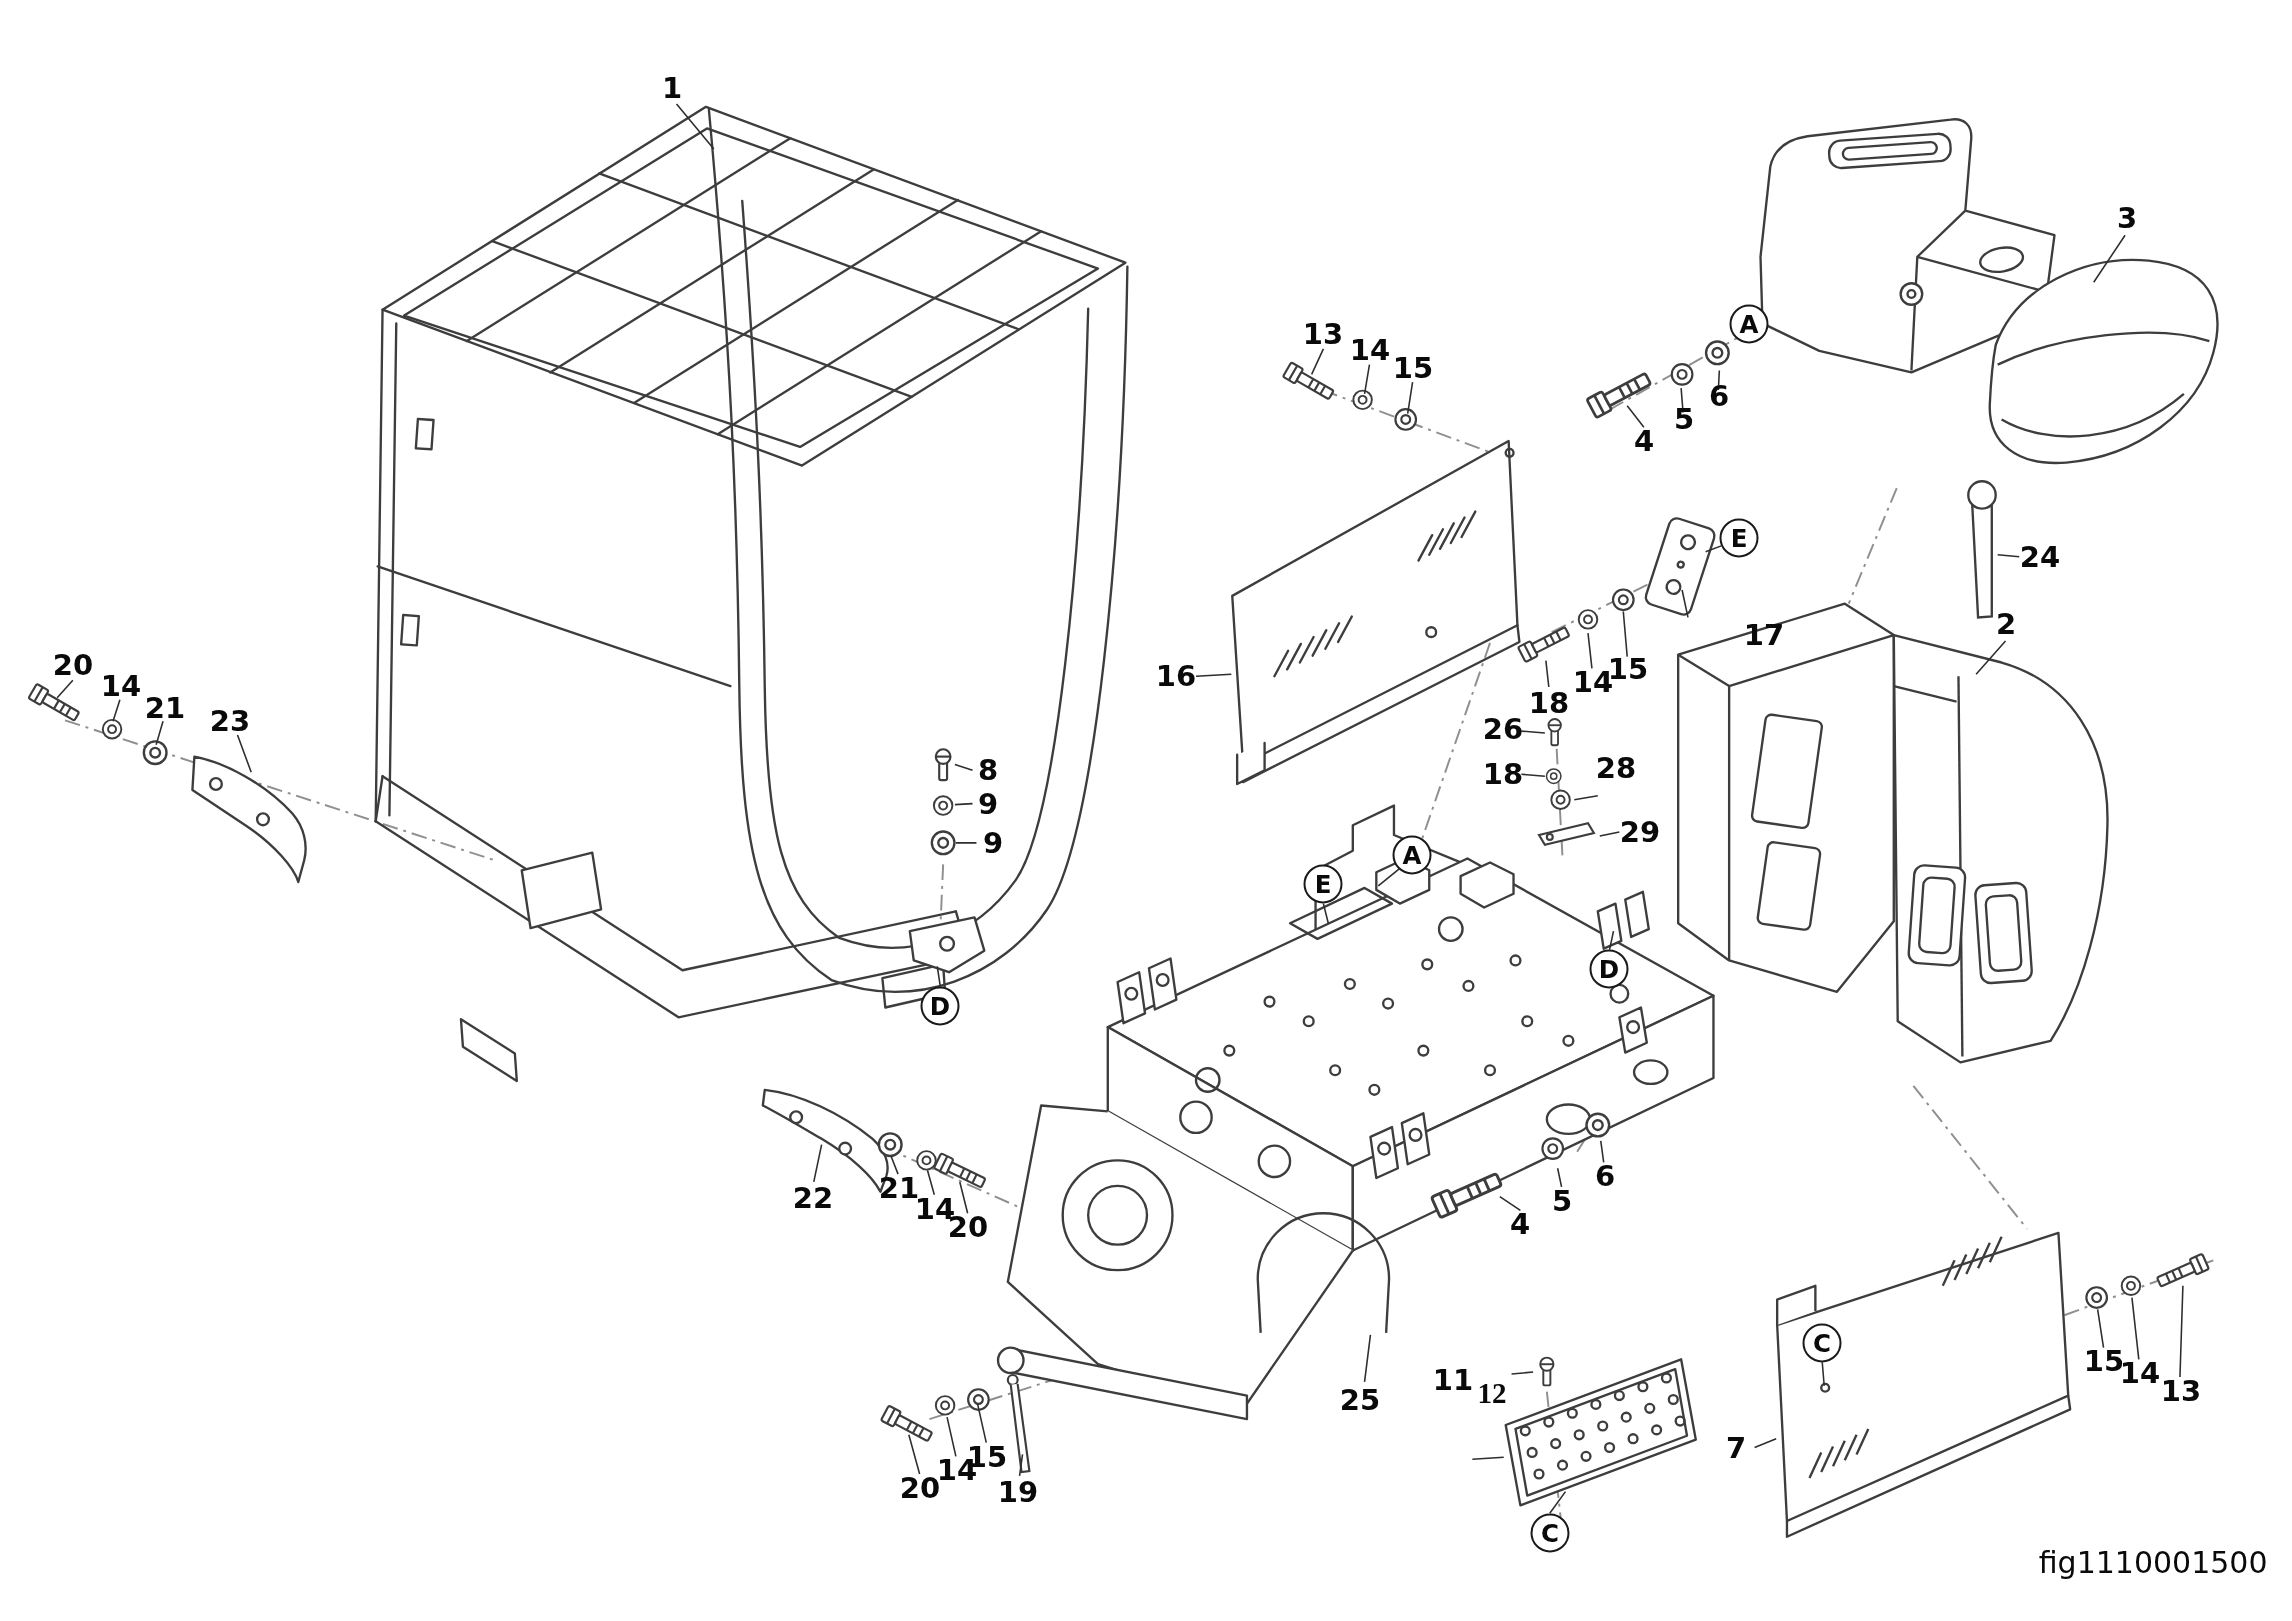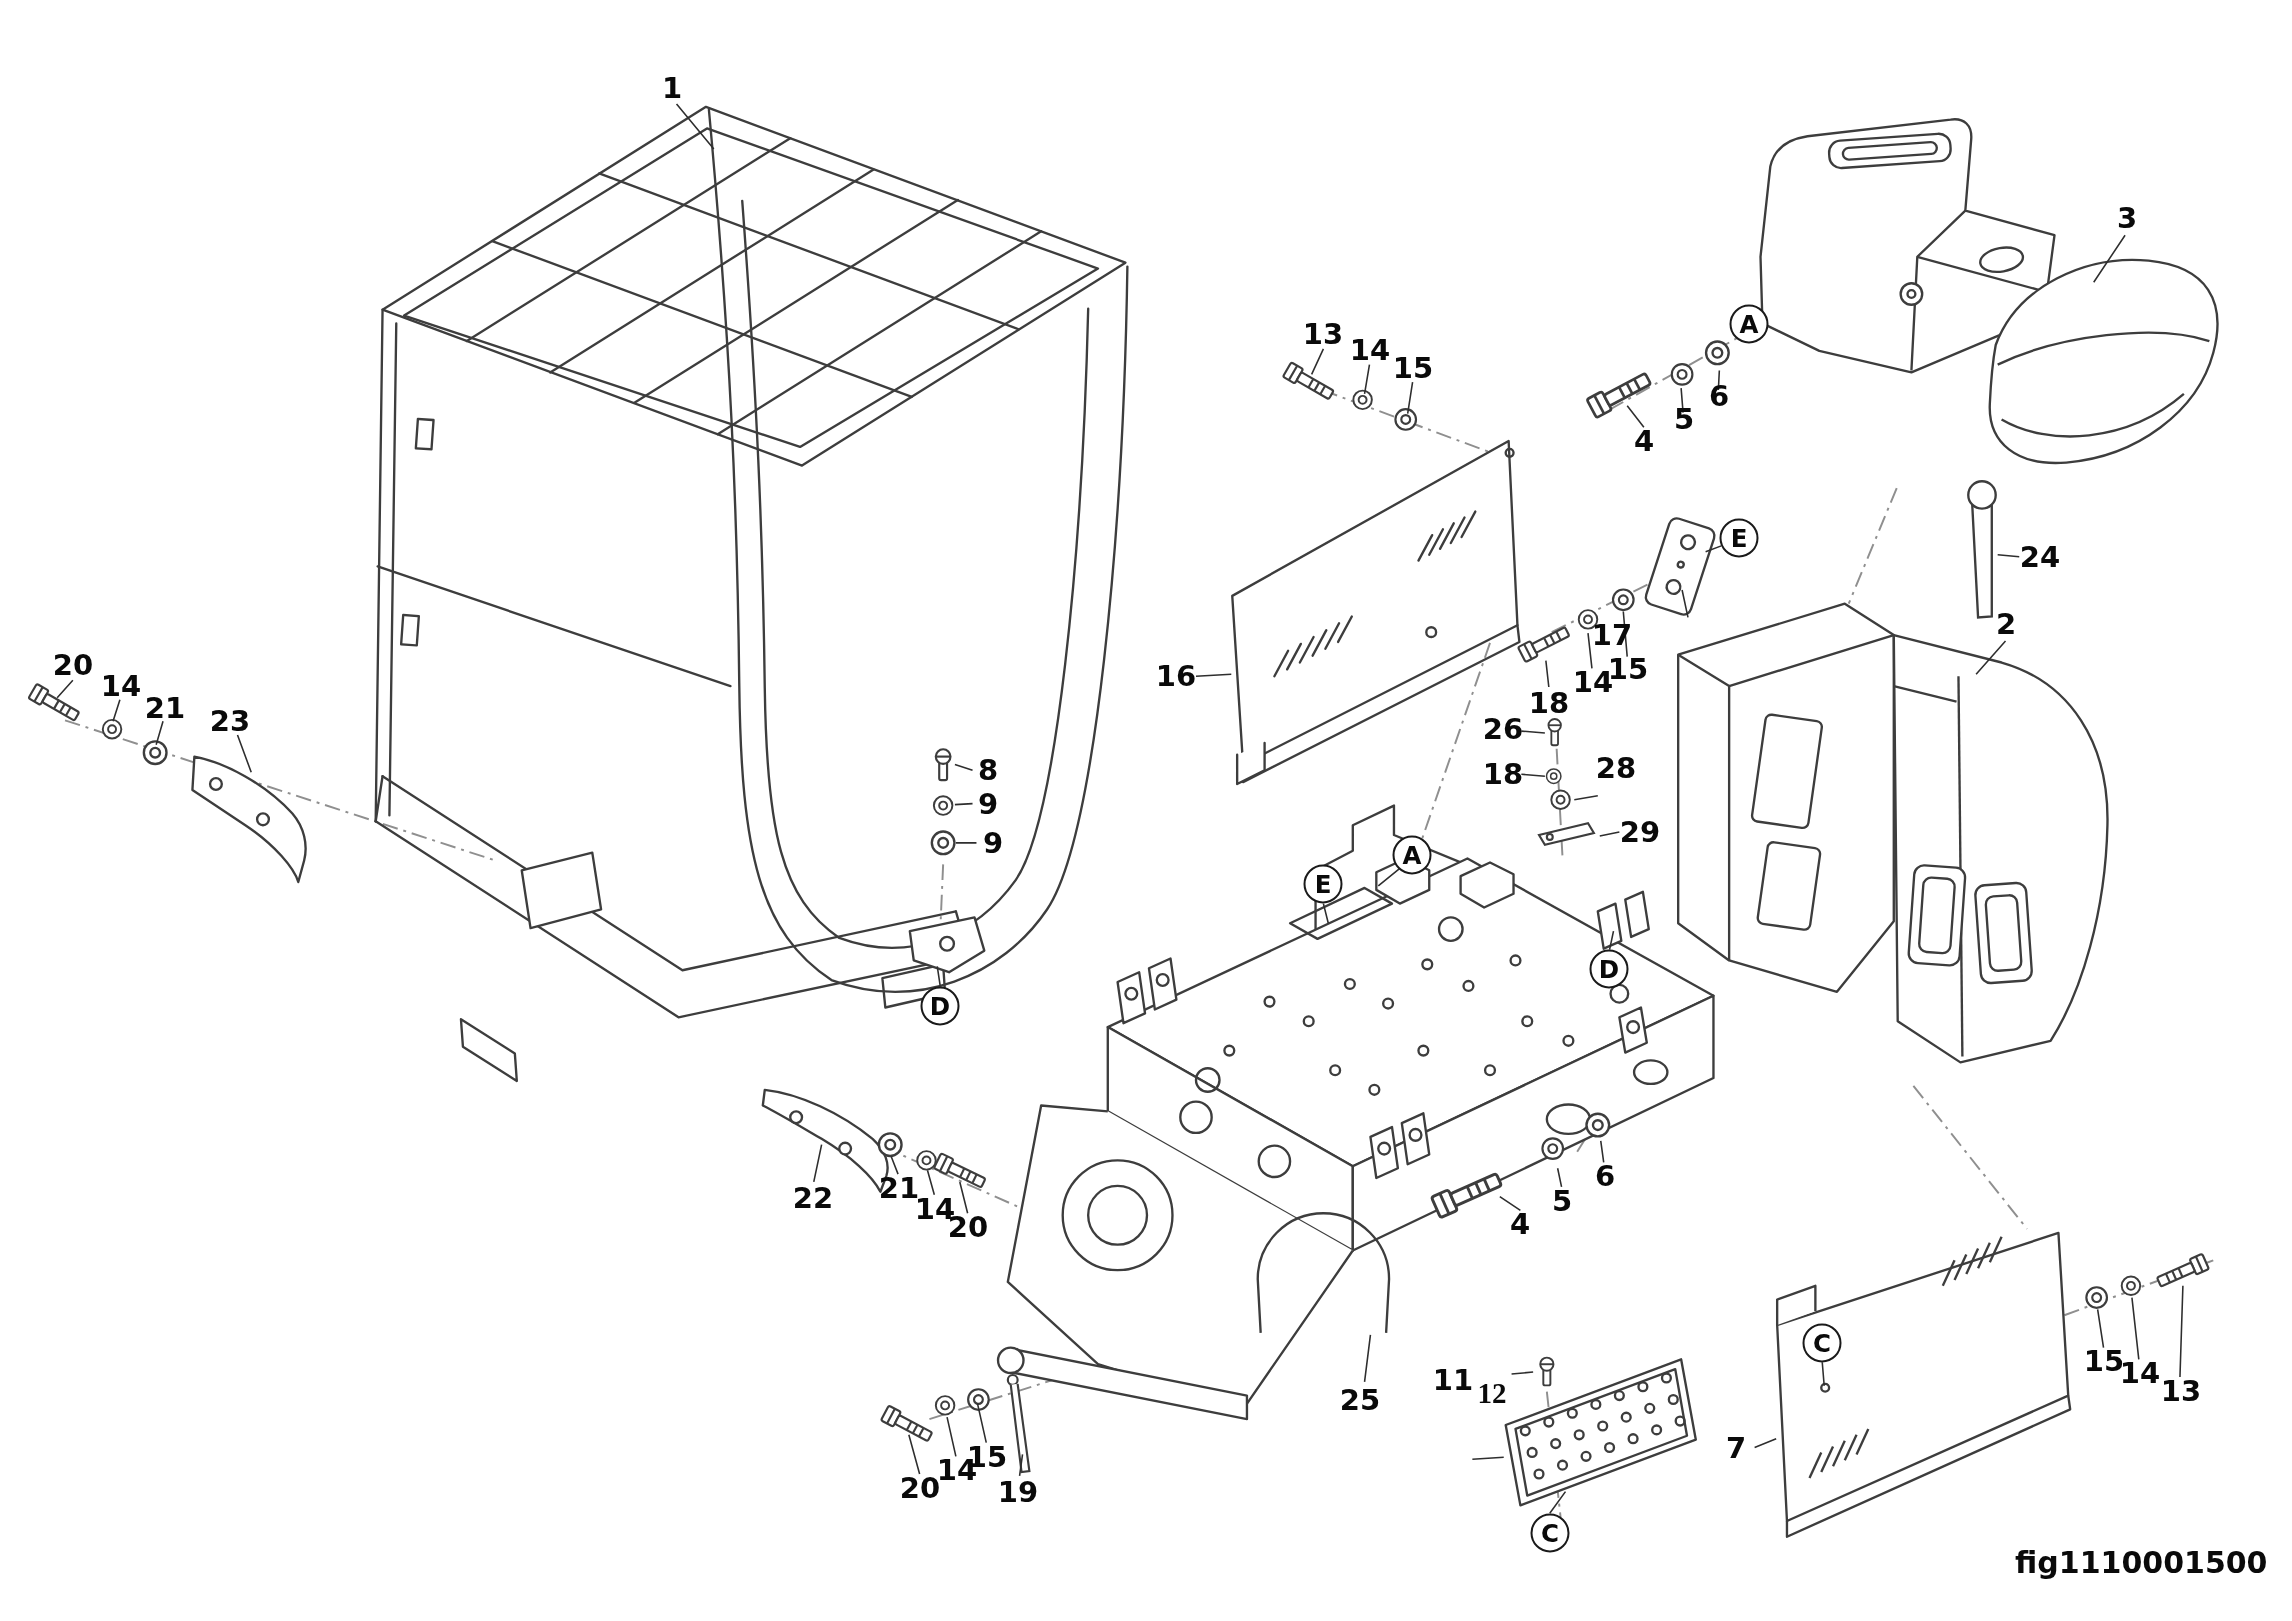--- a/index.html
+++ b/index.html
@@ -6,21 +6,21 @@
   .stage{position:relative;width:2293px;height:1621px;background:#ffffff;overflow:hidden;
          font-family:"DejaVu Sans","Liberation Sans",sans-serif;}
   .stage svg{position:absolute;left:0;top:0;}
   .labels{position:absolute;left:0;top:0;width:100%;height:100%;}
   .part-label{position:absolute;transform:translate(-50%,-50%);font-weight:bold;
               font-size:29px;color:#0a0a0a;white-space:nowrap;}
   .callout{position:absolute;transform:translate(-50%,-50%);width:39px;height:39px;
            border:2.9px solid #1a1a1a;border-radius:50%;display:flex;align-items:center;
            justify-content:center;font-weight:bold;font-size:24.5px;color:#0a0a0a;
            box-sizing:border-box;background:#fff;}
-  .figure-code{position:absolute;right:25.5px;bottom:41px;font-weight:bold;
+  .figure-code{position:absolute;right:25.5px;bottom:41px;font-weight:normal;
                font-size:30px;color:#0a0a0a;}
 </style>
 </head>
 <body>
 
 <div class="stage">
 
 <svg width="2293" height="1621" viewBox="0 0 2339 1654" xmlns="http://www.w3.org/2000/svg">
   <defs>
     <g id="washer" stroke="#3d3d3d" stroke-width="2.2">
@@ -317,21 +317,21 @@
       <div class="part-label" style="left: 672px; top: 88px;">1</div>
       <div class="part-label" style="left: 1323px; top: 334px;">13</div>
       <div class="part-label" style="left: 1370px; top: 350px;">14</div>
       <div class="part-label" style="left: 1413px; top: 368px;">15</div>
       <div class="part-label" style="left: 2127px; top: 218px;">3</div>
       <div class="part-label" style="left: 1644px; top: 441px;">4</div>
       <div class="part-label" style="left: 1684px; top: 419px;">5</div>
       <div class="part-label" style="left: 1719px; top: 396px;">6</div>
       <div class="part-label" style="left: 2040px; top: 557px;">24</div>
       <div class="part-label" style="left: 2006px; top: 624px;">2</div>
-      <div class="part-label" style="left: 1612px; top: 635px; text-align: right;">17</div>
+      <div class="part-label" style="left: 1764px; top: 635px; text-align: right;">17</div>
       <div class="part-label" style="left: 1176px; top: 676px;">16</div>
       <div class="part-label" style="left: 1549px; top: 703px;">18</div>
       <div class="part-label" style="left: 1593px; top: 682px;">14</div>
       <div class="part-label" style="left: 1628px; top: 669px;">15</div>
       <div class="part-label" style="left: 73px; top: 665px;">20</div>
       <div class="part-label" style="left: 121px; top: 686px;">14</div>
       <div class="part-label" style="left: 165px; top: 708px;">21</div>
       <div class="part-label" style="left: 230px; top: 721px;">23</div>
       <div class="part-label" style="left: 988px; top: 770px;">8</div>
       <div class="part-label" style="left: 988px; top: 804px;">9</div>

